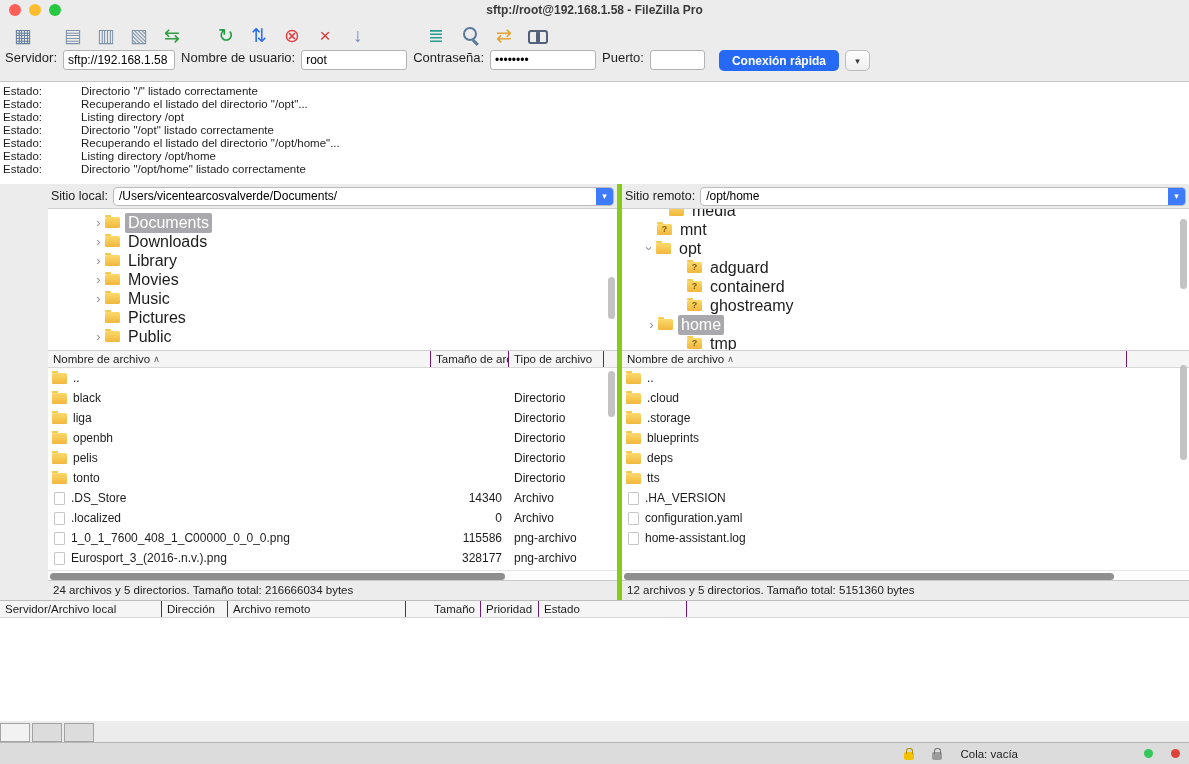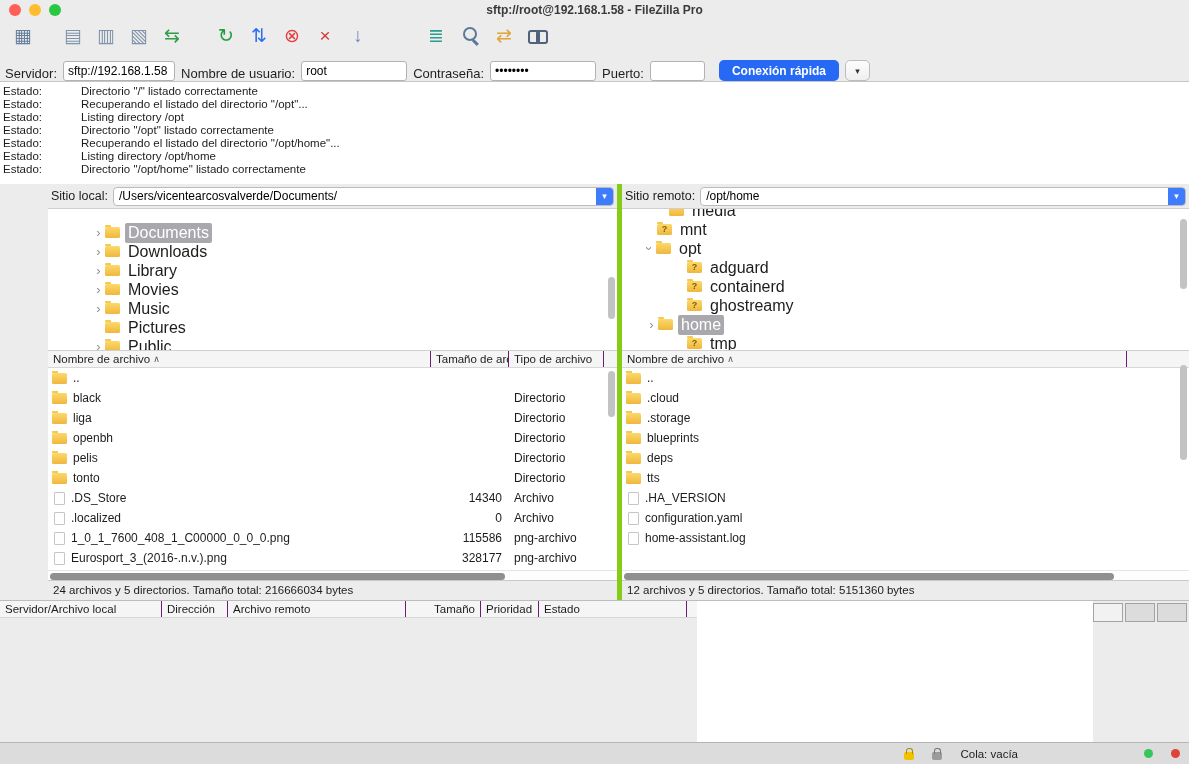--- a/index.html
+++ b/index.html
@@ -22,21 +22,21 @@
   .tb-icon.magnifier::before { content:""; position:absolute; width:10px; height:10px; border:2px solid #5c7899;
              border-radius:50%; top:5px; left:6px; }
   .tb-icon.magnifier::after { content:""; position:absolute; width:7px; height:2.5px; background:#5c7899;
              transform:rotate(45deg); bottom:5px; right:4px; }
   .tb-icon.binoculars::before { content:""; position:absolute; width:8px; height:10px; border:2px solid #53607a;
              border-radius:3px; left:3px; top:8px; }
   .tb-icon.binoculars::after { content:""; position:absolute; width:8px; height:10px; border:2px solid #53607a;
              border-radius:3px; right:3px; top:8px; }
 
   
-  .quickbar { height:32px; display:flex; align-items:flex-end; gap:6px; padding:0 5px;
+  .quickbar { height:32px; display:flex; align-items:flex-start; gap:6px; padding:0 5px;
               border-bottom:1px solid #c6c6c6; flex:none; }
   .q-label { font-size:13px; color:#1f1f1f; white-space:nowrap; }
   .q-input { height:20px; border:1px solid #b3b3b3; border-radius:3px; background:#fff;
              font:12px "Liberation Sans",sans-serif; padding:0 4px; }
   .qc-btn { height:21px; background:#2669f5; color:#fff; border:none; border-radius:5px; padding:0 13px;
             font:600 12px "Liberation Sans",sans-serif; margin-left:8px; }
   .qc-drop { height:21px; width:25px; border:1px solid #bdbdbd; border-radius:5px;
              background:linear-gradient(#fdfdfd,#efefef); font-size:9px; color:#333;
              display:flex; align-items:center; justify-content:center; }
 
@@ -56,21 +56,21 @@
   .combo { flex:1; height:19px; background:#fff; border:1px solid #bcbcbc; border-radius:4px;
            display:flex; align-items:center; overflow:hidden; }
   .combo input { flex:1; border:none; outline:none; font:12px "Liberation Sans",sans-serif;
                  padding:0 5px; background:transparent; min-width:0; }
   .combo-btn { width:17px; height:100%; background:#3f7bfd; color:#fff; display:flex; align-items:center;
                justify-content:center; font-size:9px; flex:none; }
 
   .tree { height:143px; background:#fff; border-top:1px solid #cfcfcf; border-bottom:1px solid #cfcfcf;
           overflow:hidden; position:relative; flex:none; }
   .tree-inner.clip-top { margin-top:-8px; }
-  .tree-inner.pad-top { padding-top:14px; }
+  .tree-inner.pad-top { padding-top:4px; }
   .tree-row { height:19px; display:flex; align-items:center; }
   .chev { width:13px; flex:none; color:#8e8e93; font-size:13px; text-align:center; line-height:19px; }
   .chev.right::before { content:"›"; }
   .chev.down::before { content:"›"; display:inline-block; transform:rotate(90deg); }
   .tree-label { font-size:16px; padding:1px 3px; border-radius:2px; margin-left:5px; white-space:nowrap; }
   .tree-row.selected .tree-label { background:#a9a9ad; color:#fff; }
 
   
   .fi { width:15px; height:11px; position:relative; flex:none; }
   .fi.folder, .fi.folder-q { background:linear-gradient(#fbd96a,#f0b73d); border-radius:1.5px; }
@@ -101,21 +101,21 @@
   .hscroll { height:10px; flex:none; position:relative; background:#fdfdfd; border-top:1px solid #e6e6e6; }
   .hthumb { position:absolute; top:1.5px; height:7px; border-radius:3.5px; background:#8f8f8f; }
   .local .hthumb { left:2px; width:455px; }
   .remote .hthumb { left:2px; width:490px; }
   .vthumb { position:absolute; right:2px; width:7px; border-radius:3.5px; background:#c3c3c3; z-index:2; }
 
   .pane-status { height:20px; line-height:19px; font-size:11.5px; background:#ececec;
                  border-top:1px solid #c9c9c9; padding-left:5px; flex:none; }
 
   
-  .queue { flex:1; display:flex; flex-direction:row; border-top:1px solid #bdbdbd; min-height:0; }
+  .queue { flex:1; display:flex; flex-direction:column; border-top:1px solid #bdbdbd; min-height:0; }
   .q-header { height:17px; display:flex; background:#f5f5f5; border-bottom:1px solid #d8d8d8;
               font-size:11.5px; flex:none; }
   .q-body { flex:1; background:#fff; }
   .tabs { height:21px; display:flex; align-items:flex-end; background:#ececec; flex:none; }
   .tab { height:19px; line-height:17px; padding:0 14px; font-size:12px; background:#dcdcdc;
          border:1px solid #a3a3a3; margin-right:2px; white-space:nowrap; }
   .tab.active { background:#f2f2f2; font-weight:bold; }
 
   
   .statusbar { height:22px; background:#dcdcdc; border-top:1px solid #b5b5b5; display:flex;

